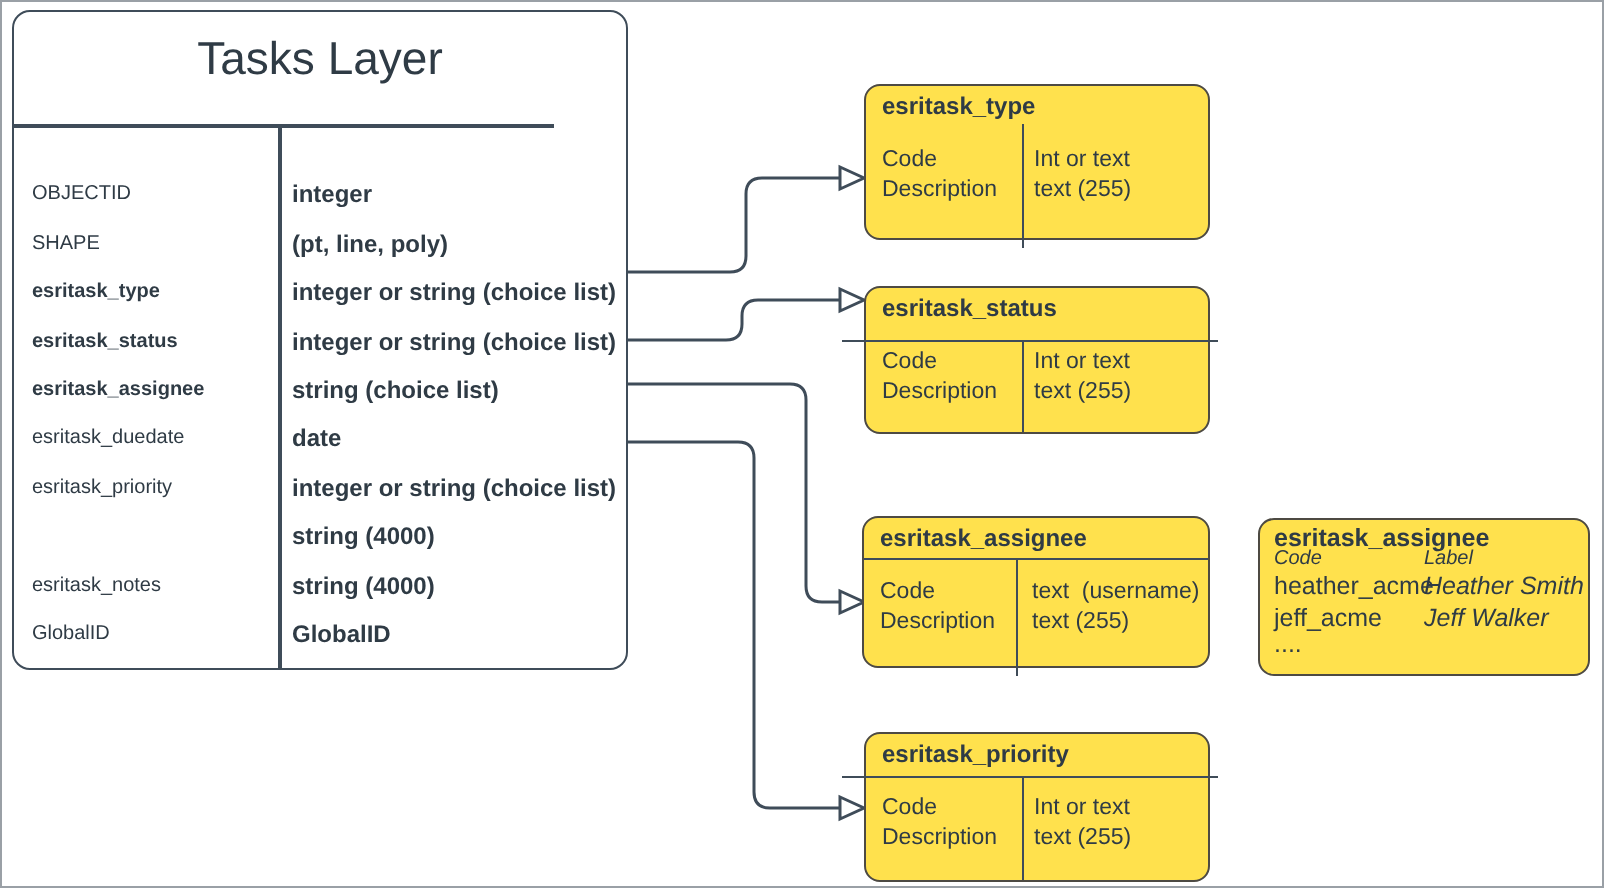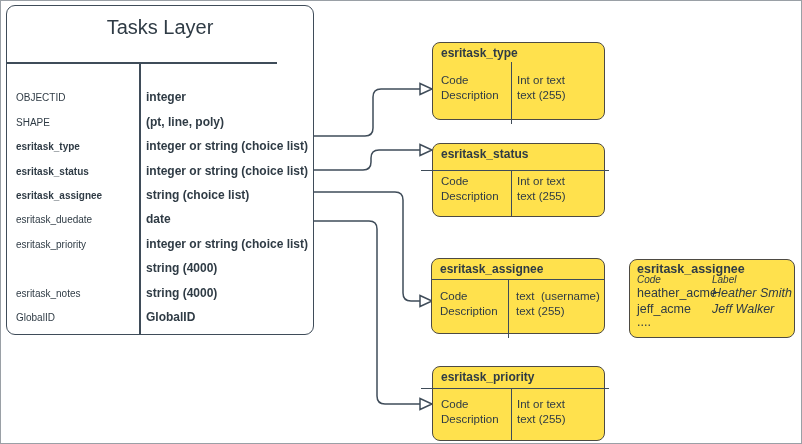--- a/index.html
+++ b/index.html
@@ -9,21 +9,21 @@
     --text:#2f3b45;
     --frame:#9aa0a6;
   }
   html,body{margin:0;padding:0;background:#fff;}
   body{font-family:"Liberation Sans",sans-serif;color:var(--text);}
   .frame{position:relative;width:802px;height:444px;border:1px solid var(--frame);box-sizing:border-box;background:#fff;overflow:hidden;}
 
   
   .tl{position:absolute;left:5px;top:4px;width:308px;height:330px;box-sizing:border-box;
       border:1.5px solid var(--stroke);border-radius:9px;background:#fff;}
-  .tl-title{position:absolute;left:0;right:0;top:10px;text-align:center;font-size:20px;white-space:nowrap;}
+  .tl-title{position:absolute;left:0;right:0;top:10px;text-align:center;font-size:23px;white-space:nowrap;}
   .tl-hline{position:absolute;left:0;top:56px;width:270px;height:1.5px;background:var(--stroke);}
   .tl-vline{position:absolute;left:132px;top:56px;bottom:0;width:1.5px;background:var(--stroke);}
   .tl-rows{position:absolute;left:0;right:0;top:79px;}
   .tl-row{position:relative;height:24.45px;}
   .fname{position:absolute;left:9px;top:50%;transform:translateY(-50%);font-size:10px;white-space:nowrap;}
   .fname.b{font-weight:700;}
   .ftype{position:absolute;left:139px;top:50%;transform:translateY(-50%);font-size:12px;white-space:nowrap;font-weight:bold;}
 
   
   .wires{position:absolute;left:0;top:0;pointer-events:none;}

